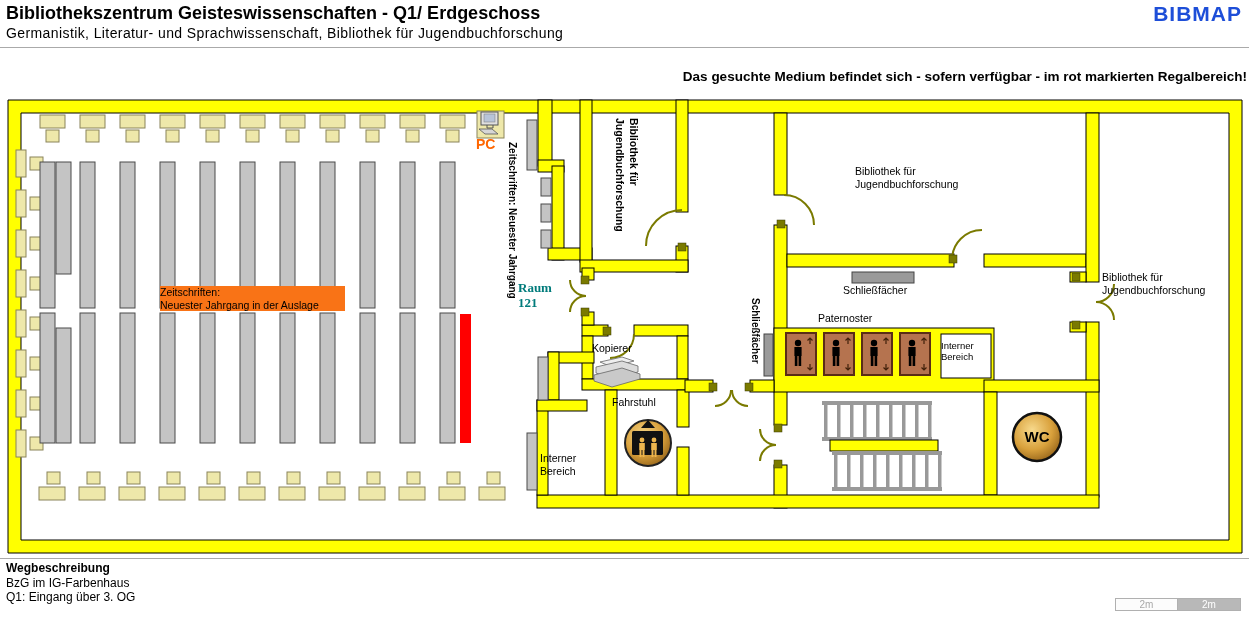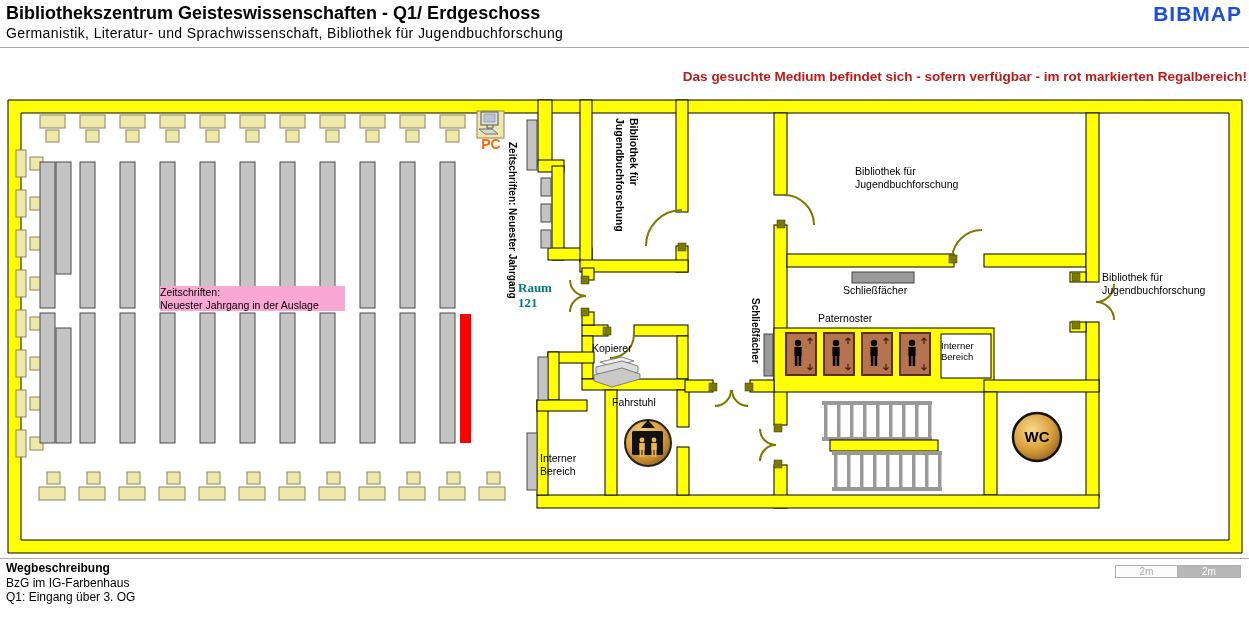--- a/index.html
+++ b/index.html
@@ -5,45 +5,45 @@
   html,body{margin:0;padding:0;background:#fff;}
   body{width:1249px;height:618px;position:relative;overflow:hidden;
        font-family:"Liberation Sans",sans-serif;color:#000;}
   .abs{position:absolute;}
   .page-title{left:6px;top:3px;font-size:18px;font-weight:bold;white-space:nowrap;}
   .page-subtitle{left:6px;top:25px;font-size:14px;white-space:nowrap;letter-spacing:.4px;}
   .brand{left:1130px;top:2px;width:112px;text-align:right;font-size:21px;font-weight:bold;
          color:#1d4ed8;letter-spacing:1px;}
   .divider{left:0;width:1249px;height:1px;background:#aaa;}
   .notice{left:545px;top:69px;width:702px;text-align:right;font-size:13.5px;font-weight:bold;
-          color:#b91c1c;white-space:nowrap;}
+          color:#000000;white-space:nowrap;}
   .map-label{font-size:10.5px;line-height:12.5px;white-space:pre-line;z-index:3;}
   .vtext{writing-mode:vertical-rl;font-size:10px;font-weight:bold;line-height:14px;
          white-space:pre-line;z-index:3;}
-  .lbl-zeit-center{left:160px;top:286px;width:185px;background:#f9a8d4;}
+  .lbl-zeit-center{left:160px;top:286px;width:185px;background:#f97316;}
   .lbl-zeit-vert{left:505px;top:142px;height:178px;width:14px;}
-  .lbl-pc{left:476px;top:136px;width:30px;text-align:center;font-size:14px;font-weight:bold;
+  .lbl-pc{left:476px;top:136px;width:30px;font-size:14px;font-weight:bold;
           color:#ff6600;z-index:3;}
   .lbl-raum{left:518px;top:280px;width:50px;font-size:13px;font-weight:bold;
             color:#007b7b;font-family:"Liberation Serif",serif;line-height:15px;white-space:pre-line;z-index:3;}
   .lbl-bib-v{left:611px;top:118px;height:150px;width:30px;font-size:10.5px;}
   .lbl-bib-b{left:855px;top:165px;width:162px;}
   .lbl-bib-r{left:1102px;top:271px;width:124px;}
   .lbl-schl-h{left:843px;top:284px;width:80px;}
   .lbl-schl-v{left:748px;top:298px;height:84px;width:14px;}
   .lbl-pater{left:818px;top:312px;width:95px;}
   .lbl-int-r{left:941px;top:340px;width:50px;font-size:9.5px;line-height:11px;}
   .lbl-int-l{left:540px;top:452px;width:66px;}
   .lbl-kop{left:592px;top:342px;width:64px;}
   .lbl-fahr{left:612px;top:396px;width:72px;}
   .lbl-wc{left:1019px;top:428px;width:36px;text-align:center;font-size:15px;font-weight:bold;z-index:3;}
   .footer-head{left:6px;top:561px;font-size:12px;font-weight:bold;}
   .footer-line1{left:6px;top:576px;font-size:12px;}
   .footer-line2{left:6px;top:590px;font-size:12px;}
-  .scalebar{left:1115px;top:565px;width:126px;height:14px;display:flex;z-index:3;}
+  .scalebar{left:1115px;top:598px;width:126px;height:14px;display:flex;z-index:3;}
   .scalebar .seg{width:63px;height:13px;box-sizing:border-box;border:1px solid #b0b0b0;
                  font-size:10px;line-height:11px;text-align:center;}
   .scalebar .seg.light{background:#fcfcfc;color:#a8a8a8;}
   .scalebar .seg.dark{background:#b8b8b8;color:#fff;border-left:none;}
   svg{position:absolute;left:0;top:0;z-index:1;}
   .wall{fill:#ffff00;stroke:#000;stroke-width:1;}
   .furn{fill:#eee8aa;stroke:#8a845a;stroke-width:1;}
   .shelf{fill:#c4c4c4;stroke:#4a4a4a;stroke-width:1;}
   .gshelf{fill:#9a9a9a;stroke:#444;stroke-width:1;}
   .door{fill:none;stroke:#7a7a00;stroke-width:2;}

